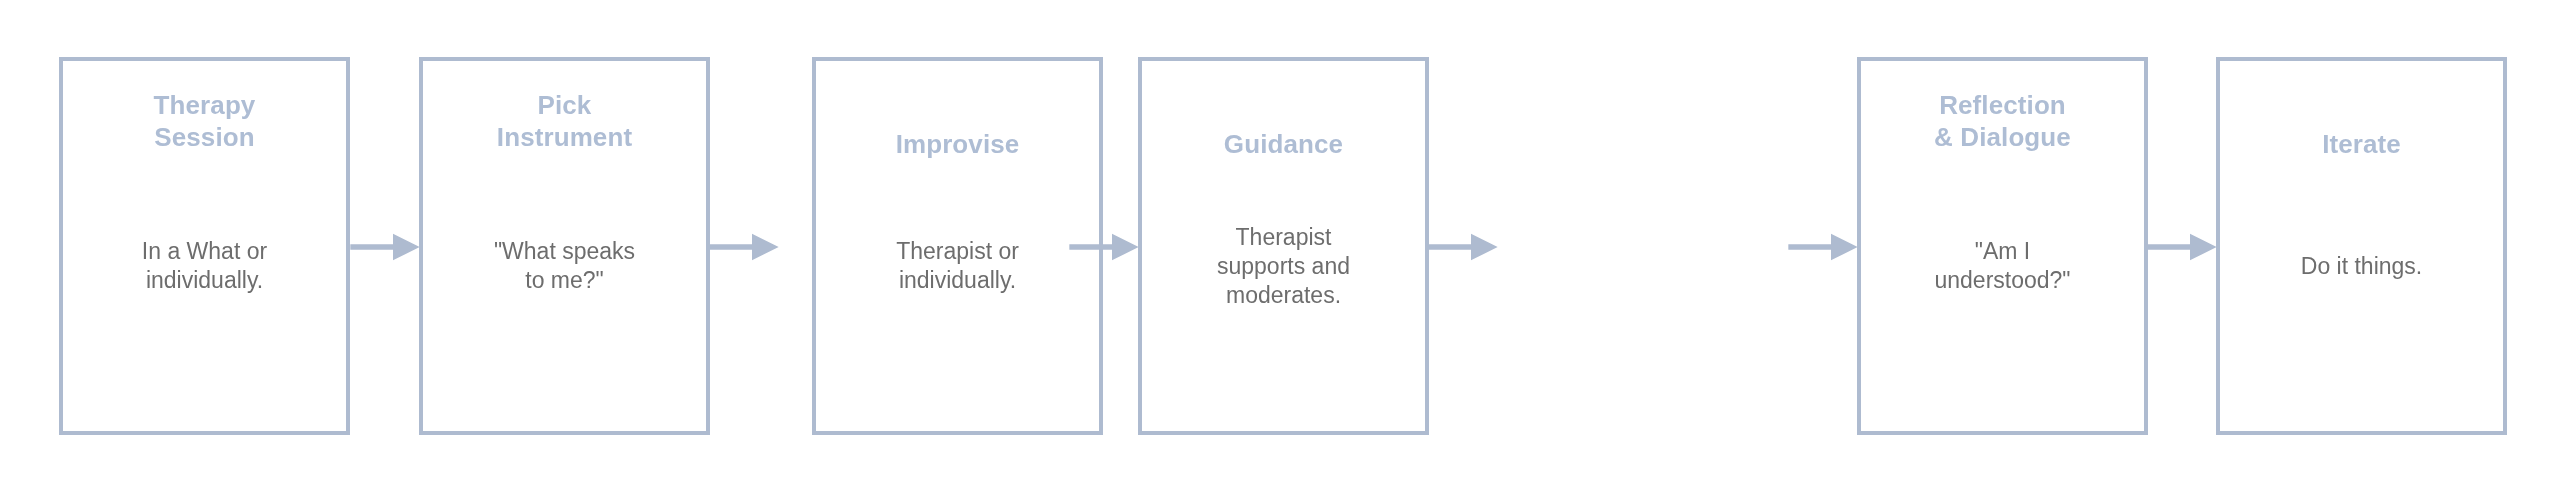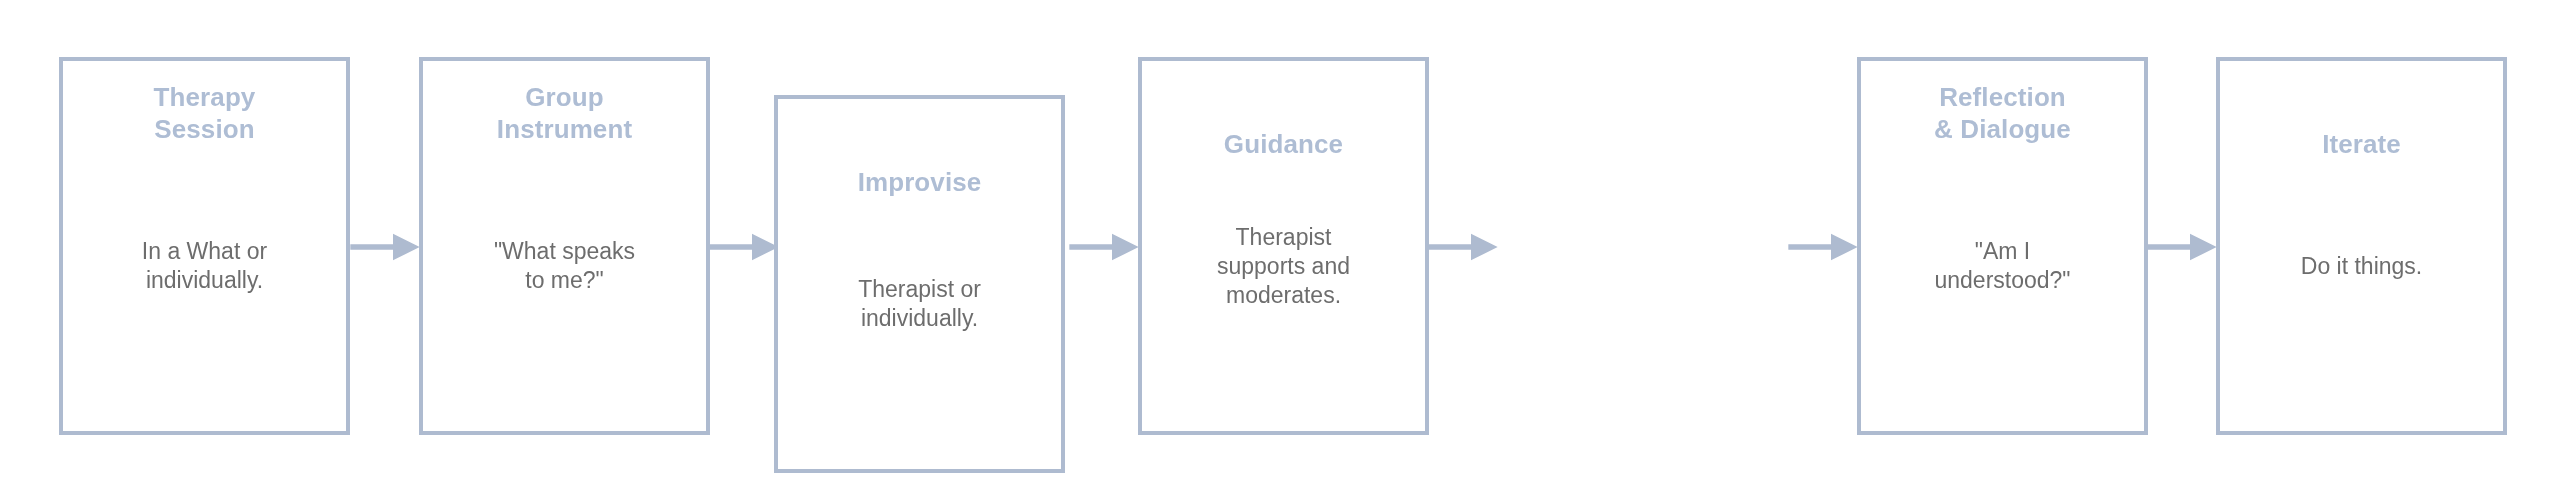--- a/index.html
+++ b/index.html
@@ -40,21 +40,21 @@
     right: 4px;
     text-align: center;
     font-weight: bold;
     font-size: 26px;
     line-height: 32px;
     color: #aebdd4;
     letter-spacing: 0.1px;
     white-space: pre-line;
   }
   
-  .step-box.title-lines-2 .step-title { top: 20px; }
+  .step-box.title-lines-2 .step-title { top: 28px; }
   .step-box.title-lines-1 .step-title { top: 67px; }
 
   
   .step-body {
     position: absolute;
     left: 8px;
     right: 8px;
     text-align: center;
     font-size: 23px;
     line-height: 29px;
@@ -86,33 +86,33 @@
 individually.</div>
   </div>
 
   <div class="flow-arrow" style="left:350px;">
     <svg viewBox="0 0 104 60" xmlns="http://www.w3.org/2000/svg" aria-hidden="true">
       <path d="M0 26 H64 V10 L104 30 L64 50 V34 H0 Z" fill="#aebbd0"></path>
     </svg>
   </div>
 
   <div class="step-box title-lines-2 body-lines-2" style="left:419px;">
-    <div class="step-title">Group
+    <div class="step-title">Pick
 Instrument</div>
     <div class="step-body">"What speaks
 to me?"</div>
   </div>
 
   <div class="flow-arrow" style="left:709px;">
     <svg viewBox="0 0 104 60" xmlns="http://www.w3.org/2000/svg" aria-hidden="true">
       <path d="M0 26 H64 V10 L104 30 L64 50 V34 H0 Z" fill="#aebbd0"></path>
     </svg>
   </div>
 
-  <div class="step-box title-lines-1 body-lines-2" style="left:774px;margin-top:38px;">
+  <div class="step-box title-lines-1 body-lines-2" style="left:812px;">
     <div class="step-title">Improvise</div>
     <div class="step-body">Therapist or
 individually.</div>
   </div>
 
   <div class="flow-arrow" style="left:1069px;">
     <svg viewBox="0 0 104 60" xmlns="http://www.w3.org/2000/svg" aria-hidden="true">
       <path d="M0 26 H64 V10 L104 30 L64 50 V34 H0 Z" fill="#aebbd0"></path>
     </svg>
   </div>

